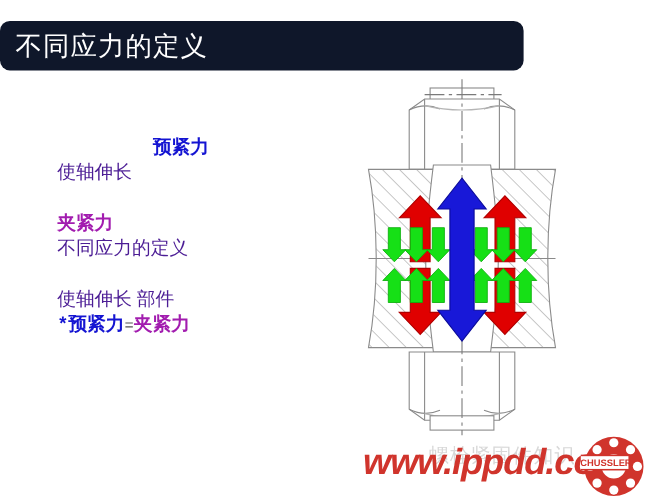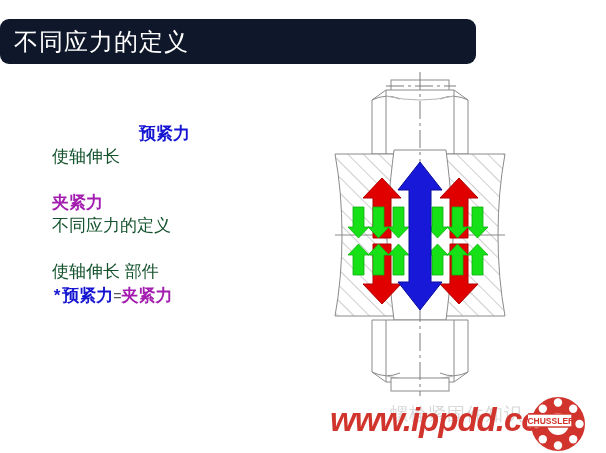--- a/index.html
+++ b/index.html
@@ -52,25 +52,25 @@
   .term-block:last-child { margin-bottom: 0; }
 
   .term-title {
     font-family: "Liberation Serif", serif;
     font-size: 17px;
     font-weight: bold;
     line-height: 23px;
     white-space: nowrap;
   }
   .term-desc {
-    font-family: Liberation Sans, sans-serif;
+    font-family: Liberation Serif, serif;
     font-size: 17px;
     font-weight: normal;
     line-height: 24px;
-    color: #14532d;
+    color: #4c1d95;
     white-space: nowrap;
   }
   .term-note {
     font-family: Liberation Mono, monospace;
     font-size: 17px;
     line-height: 25px;
     white-space: nowrap;
   }
   .c-blue   { color: #1414d2; text-align: center; }
   .c-green  { color: #a21caf; }

